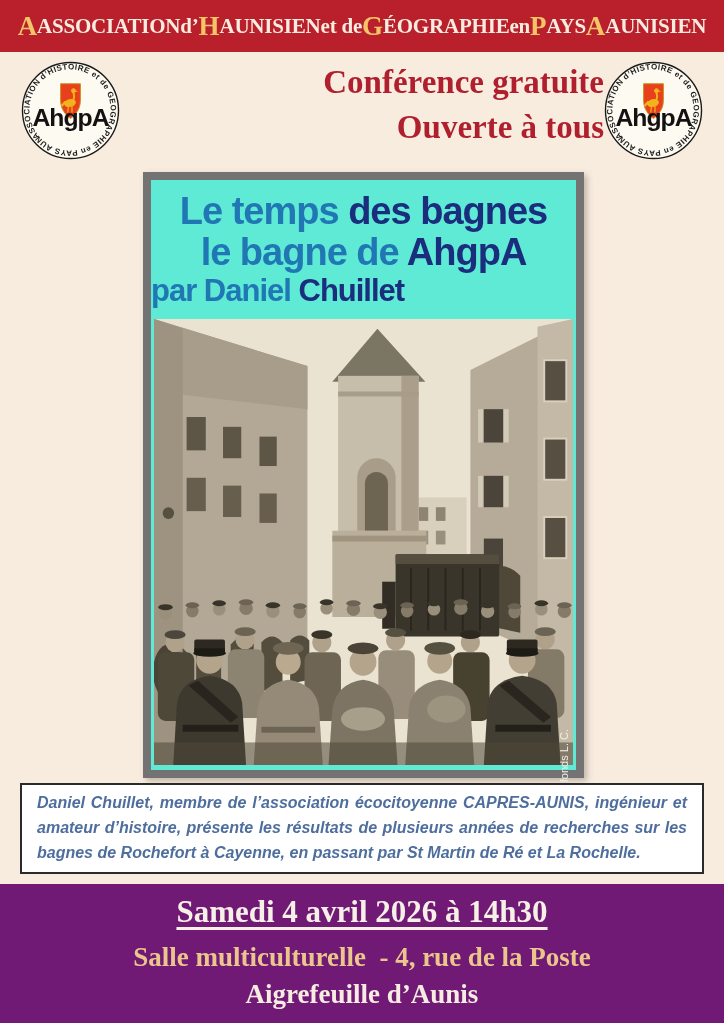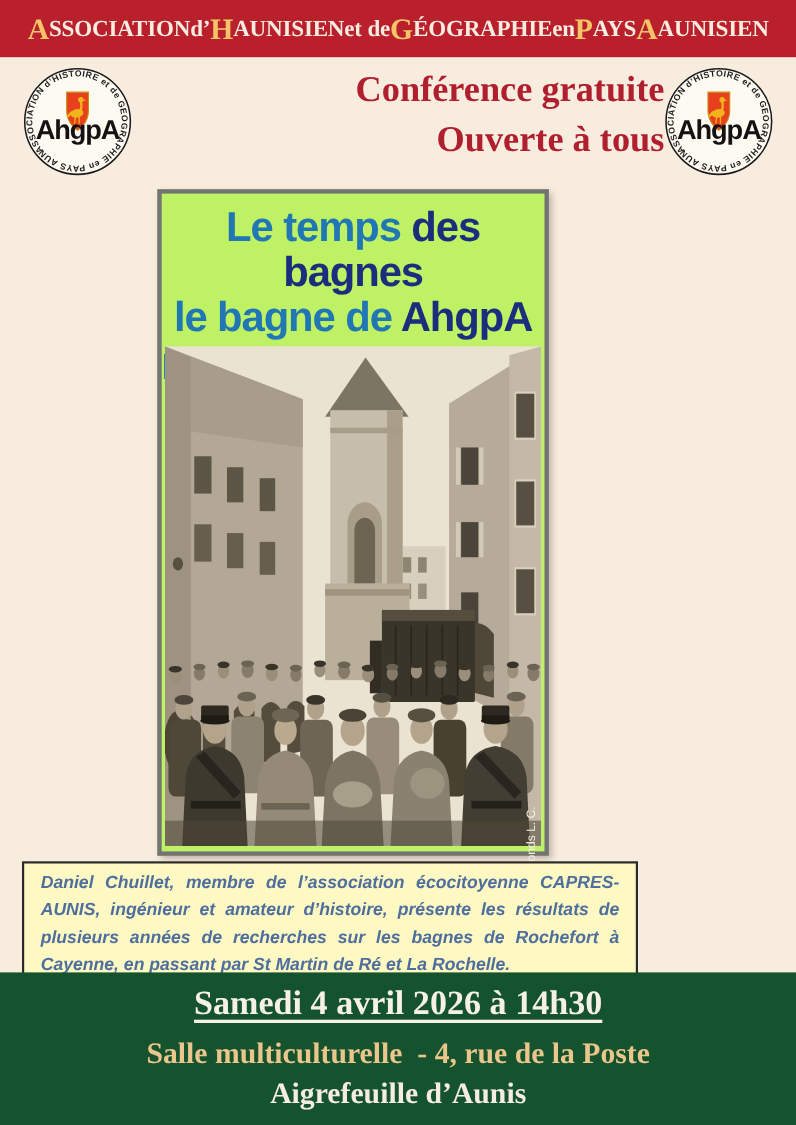--- a/index.html
+++ b/index.html
@@ -22,63 +22,63 @@
   .logo-left{left:21px;}
   .logo-right{left:604px;}
   
   .subtitle{
     position:absolute;top:60px;left:120px;width:484px;text-align:right;
     color:#b01f2e;font-weight:bold;
   }
   .subtitle .st-line{font-size:33px;line-height:45px;}
   
   .cover{
-    position:absolute;left:143px;top:172px;width:356px;height:606px;
-    box-sizing:border-box;border:4px solid #737373;background:#bef264;
+    position:absolute;left:143px;top:172px;width:441px;height:606px;
+    box-sizing:border-box;border:8px solid #737373;background:#5eead4;
     box-shadow:3px 3px 6px rgba(125,112,95,.45);
   }
   .cover-title{padding-top:11px;font-family:"Liberation Sans",sans-serif;font-weight:bold;letter-spacing:-1px;}
   .cv-line{text-align:center;font-size:38px;line-height:41px;}
   .cv-line3{text-align:left;font-size:31px;line-height:36px;padding-right:14px;}
   .cv-light{color:#2176b4;}
   .cv-dark{color:#1b2d7d;}
   .photo-wrap{position:absolute;left:3px;right:3px;top:139px;bottom:5px;background:#ebe3d1;}
   .photo-wrap svg{display:block;width:100%;height:100%;}
   .photo-credit{
     position:absolute;right:3px;bottom:36px;
     transform:rotate(-90deg);transform-origin:right bottom;
     color:#f3efe4;font-family:"Liberation Sans",sans-serif;font-size:11px;white-space:nowrap;
   }
   
   .desc-box{
-    position:absolute;left:20px;top:783px;width:560px;box-sizing:border-box;
-    background:#fef9c3;border:2px solid #2a2a2a;padding:5px 15px 7px 15px;
+    position:absolute;left:20px;top:783px;width:684px;box-sizing:border-box;
+    background:#ffffff;border:2px solid #2a2a2a;padding:5px 15px 7px 15px;
   }
   .desc-text{
     font-family:"Liberation Sans",sans-serif;font-style:italic;font-weight:bold;
     color:#4e6e9e;font-size:16px;line-height:25px;text-align:justify;
   }
   
   .footer{
     position:absolute;left:0;top:884px;width:724px;bottom:0;
-    background:#14532d;text-align:center;font-weight:bold;
+    background:#701a75;text-align:center;font-weight:bold;
   }
   .ft-date{margin-top:10px;font-size:31px;color:#f7f0e6;text-decoration:underline;text-underline-offset:5px;}
   .ft-venue{margin-top:12px;font-size:27px;color:#eac58c;white-space:pre-wrap;}
   .ft-city{margin-top:6px;font-size:27px;color:#f7ece1;}
   
   .ring-text{font-family:"Liberation Sans",sans-serif;font-size:8px;font-weight:bold;fill:#1c1c1c;letter-spacing:0.5px;}
   .monogram{font-family:"Liberation Sans",sans-serif;font-size:25px;font-weight:bold;fill:#121212;letter-spacing:-1px;}
 </style>
 </head>
 <body>
 
 <div class="top-banner">
   <span class="tb-g">A</span>
-    <span class="tb-c">SSOCIATION</span>
+    <span class="tb-c">ASSOCIATION</span>
     <span class="tb-l"> d’</span>
     <span class="tb-g">H</span>
     <span class="tb-c">AUNISIEN</span>
     <span class="tb-l"> et de </span>
     <span class="tb-g">G</span>
     <span class="tb-c">ÉOGRAPHIE</span>
     <span class="tb-l"> en </span>
     <span class="tb-g">P</span>
     <span class="tb-c">AYS </span>
     <span class="tb-g">A</span>

